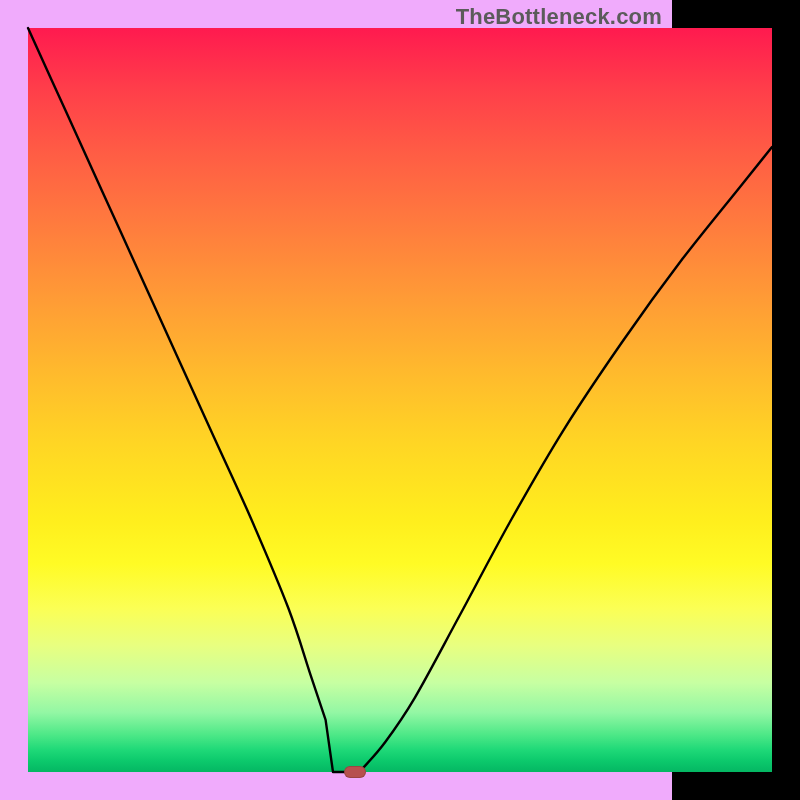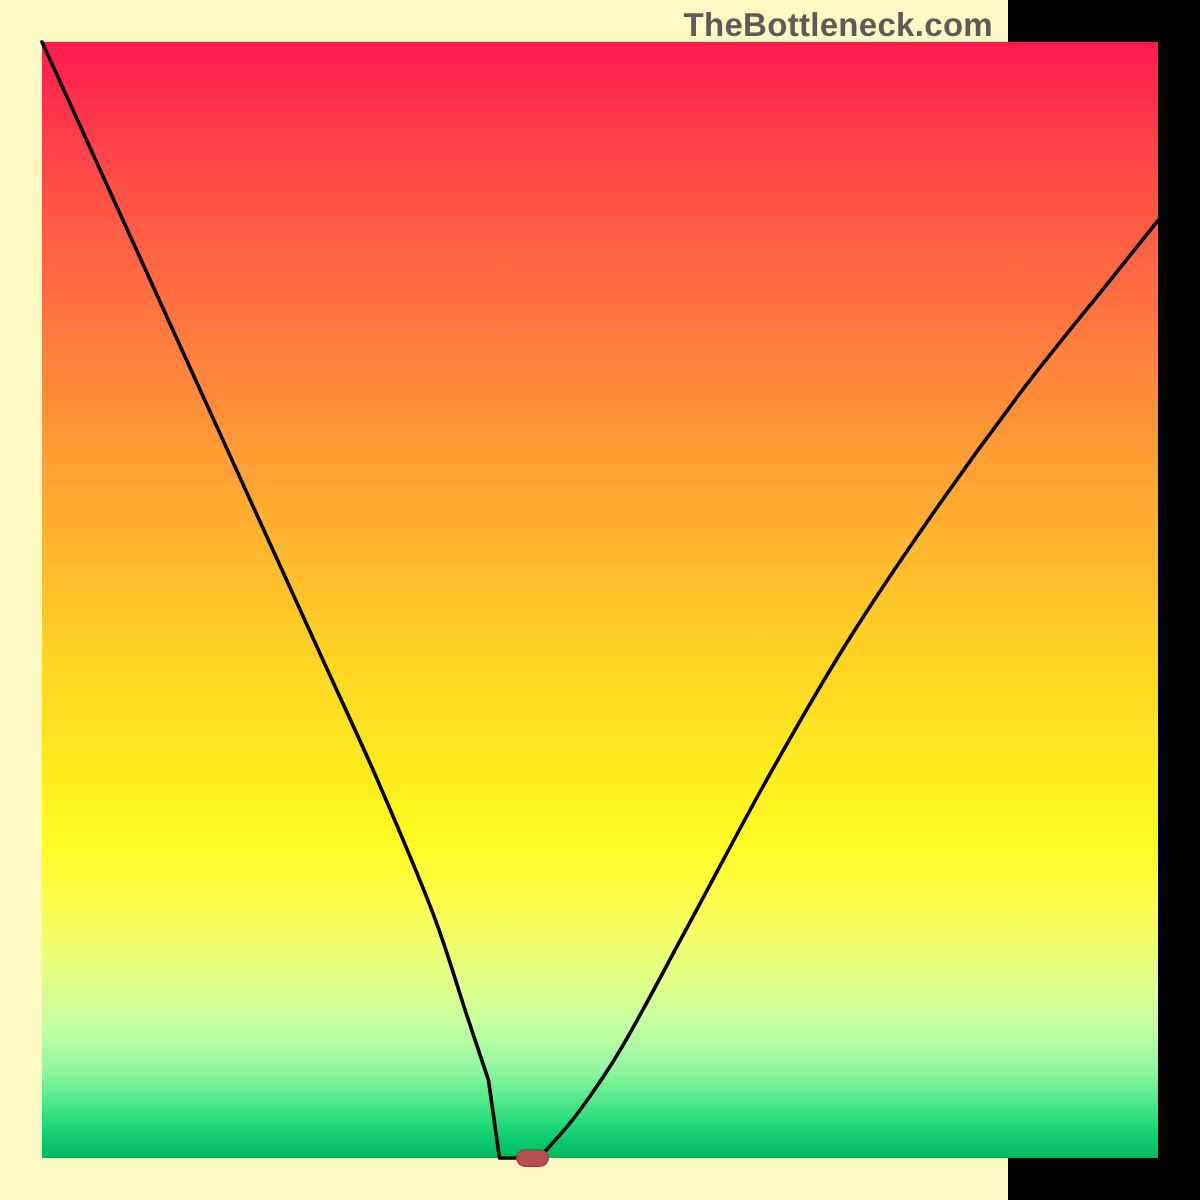--- a/index.html
+++ b/index.html
@@ -8,21 +8,21 @@
     width: 800px;
     height: 800px;
     background: #000;
     overflow: hidden;
     font-family: Arial, Helvetica, sans-serif;
   }
   .frame {
     position: relative;
     width: 672px;
     height: 800px;
-    background: #fef9c3;
+    background: #f0abfc;
   }
   .watermark {
     position: absolute;
     top: 4px;
     right: 10px;
     font-size: 22px;
     font-weight: 600;
     color: #5b5b5b;
     letter-spacing: 0.2px;
     user-select: none;

